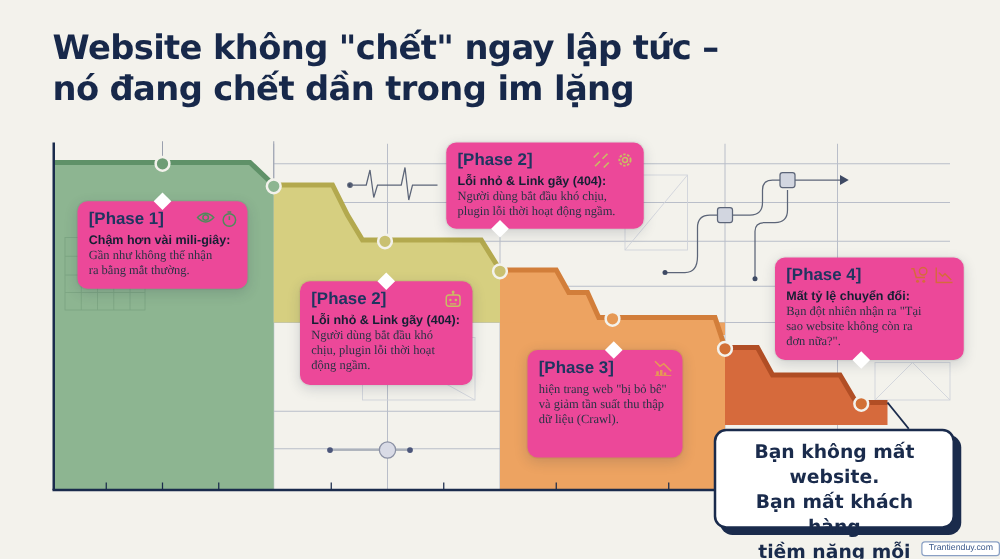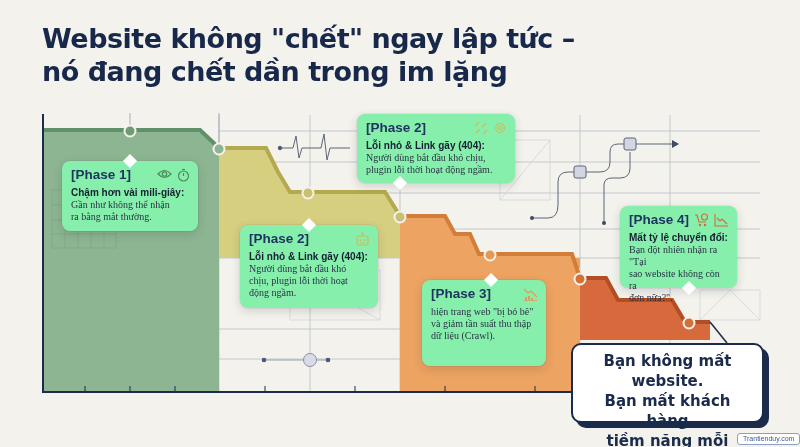--- a/index.html
+++ b/index.html
@@ -12,21 +12,21 @@
   }
   .title {
     position: absolute; left: 42px; top: 22px;
     font-family: "DejaVu Sans", sans-serif;
     font-weight: bold; font-size: 27px; line-height: 33px;
     color: #17284a; letter-spacing: -0.5px;
   }
   .title div { white-space: nowrap; }
   svg.stage { position: absolute; left: 0; top: 0; }
   .card {
-    position: absolute; background: #86efac; border-radius: 8px;
+    position: absolute; background: #ec4899; border-radius: 8px;
     box-shadow: 0 3px 10px rgba(40,50,70,0.18), 0 0 0 1px rgba(0,0,0,0.04);
     padding: 6px 9px 6px 9px;
     font-family: "Liberation Sans", sans-serif;
   }
   .card::after {
     content: ""; position: absolute; width: 10px; height: 10px; background: #fff;
     transform: rotate(45deg);
   }
   .card.tip-top::after { top: -5px; }
   .card.tip-bottom::after { bottom: -5px; }
@@ -231,21 +231,21 @@
       <rect x="5" y="9" width="2" height="4" fill="#e69954"></rect>
       <rect x="8" y="11" width="2" height="2" fill="#e69954"></rect>
       <line x1="1" y1="13.5" x2="14" y2="13.5" stroke="#e69954" stroke-width="0.8"></line>
     </svg>
   </div>
   <div class="body" data-name="phase-body-line">hiện trang web "bị bỏ bê"</div>
   <div class="body" data-name="phase-body-line">và giảm tần suất thu thập</div>
   <div class="body" data-name="phase-body-line">dữ liệu (Crawl).</div>
 </div>
 
-<div class="card tip-bottom" data-name="phase-4-card" style="left:620px; top:206px; width:117px; height:82px;">
+<div class="card tip-bottom" data-name="phase-4-card" style="left:620px; top:206px; width:151px; height:82px;">
   <span class="phase" data-name="phase-label">[Phase 4]</span>
   <div class="icons">
     <svg data-name="cart-icon" width="15" height="14" viewBox="0 0 15 14">
       <path d="M1 2 L3 2 L5 9 L12 9" fill="none" stroke="#d66a3c" stroke-width="1.2"></path>
       <circle cx="6" cy="12" r="1.2" fill="#d66a3c"></circle>
       <circle cx="11" cy="12" r="1.2" fill="#d66a3c"></circle>
       <circle cx="10.5" cy="4" r="3" fill="none" stroke="#d66a3c" stroke-width="1.1"></circle>
     </svg>
     <svg data-name="trend-down-icon" width="15" height="14" viewBox="0 0 15 14">
       <polyline points="1,1 1,13 14,13" fill="none" stroke="#d66a3c" stroke-width="1.1"></polyline>

